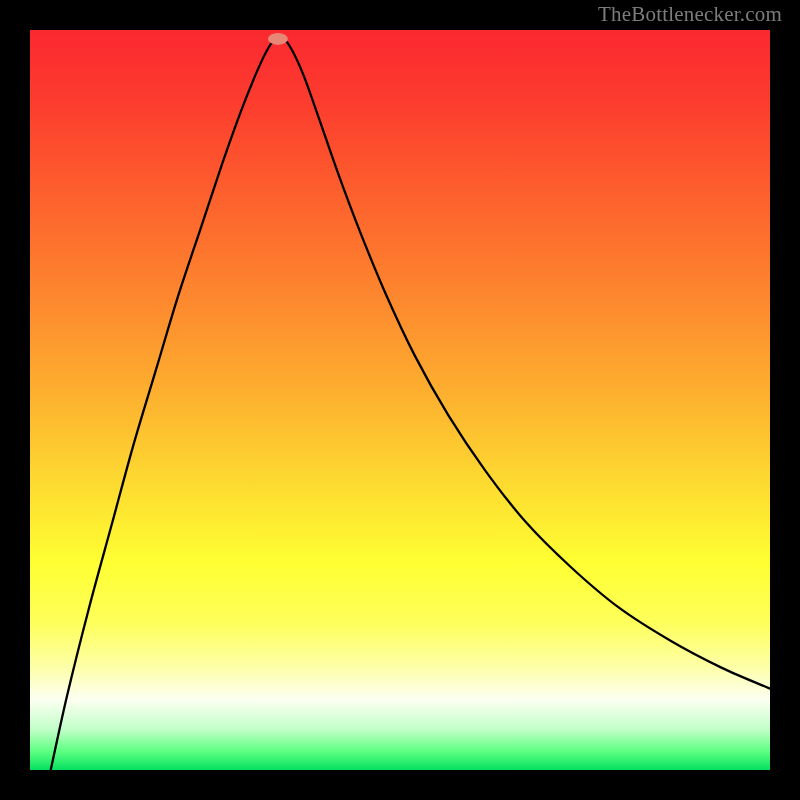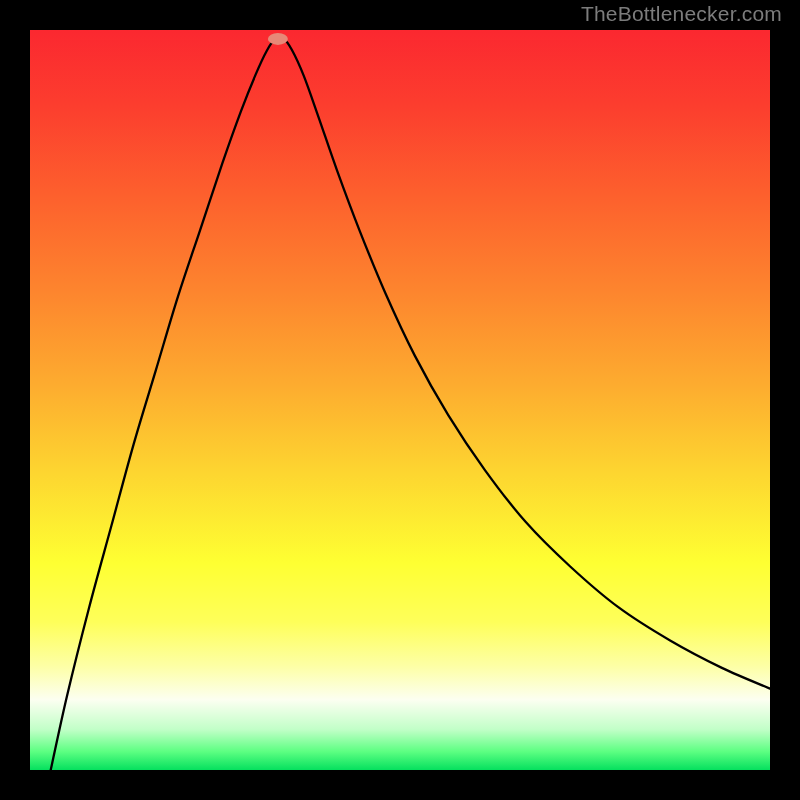--- a/index.html
+++ b/index.html
@@ -14,21 +14,21 @@
     position: relative;
     width: 800px;
     height: 800px;
     background: #000;
   }
   .attribution {
     position: absolute;
     top: 2px;
     right: 18px;
     color: #7c7c7c;
-    font-family: Liberation Sans, sans-serif;
+    font-family: Liberation Serif, serif;
     font-size: 21px;
     letter-spacing: 0.2px;
   }
   svg {
     position: absolute;
     top: 0;
     left: 0;
   }
 </style>
 </head>

